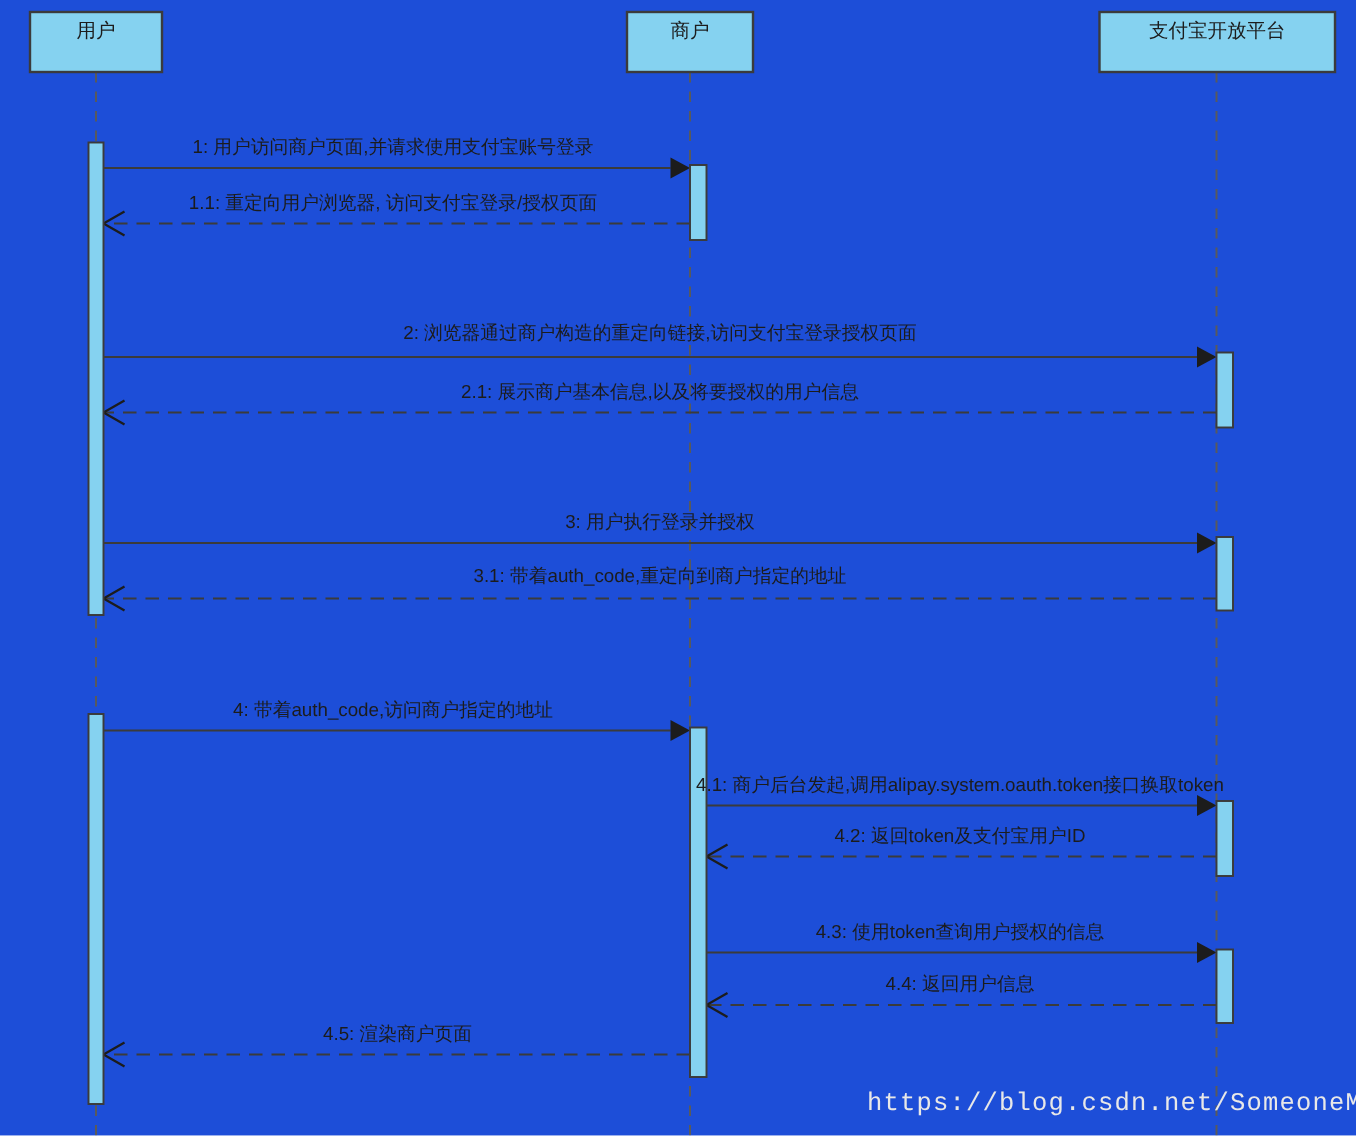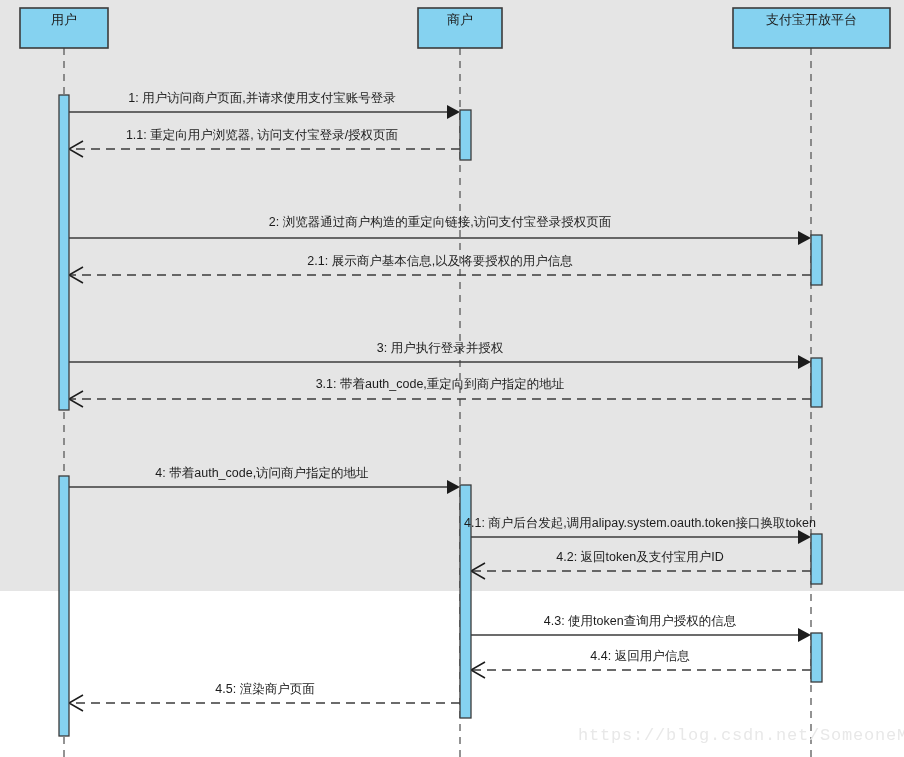--- a/index.html
+++ b/index.html
@@ -10,22 +10,22 @@
   }
   body {
     font-family: "Liberation Sans", "DejaVu Sans", sans-serif;
     width: 904px;
     height: 757px;
     overflow: hidden;
   }
   #diagram-root {
     position: relative;
     width: 904px;
-    height: 591px;
-    background: #e5e5e5;
+    height: 757px;
+    background: #1d4ed8;
   }
   svg#seq-svg {
     position: absolute;
     top: 0;
     left: 0;
     width: 904px;
     height: 757px;
     display: block;
   }
   .participant-box {

